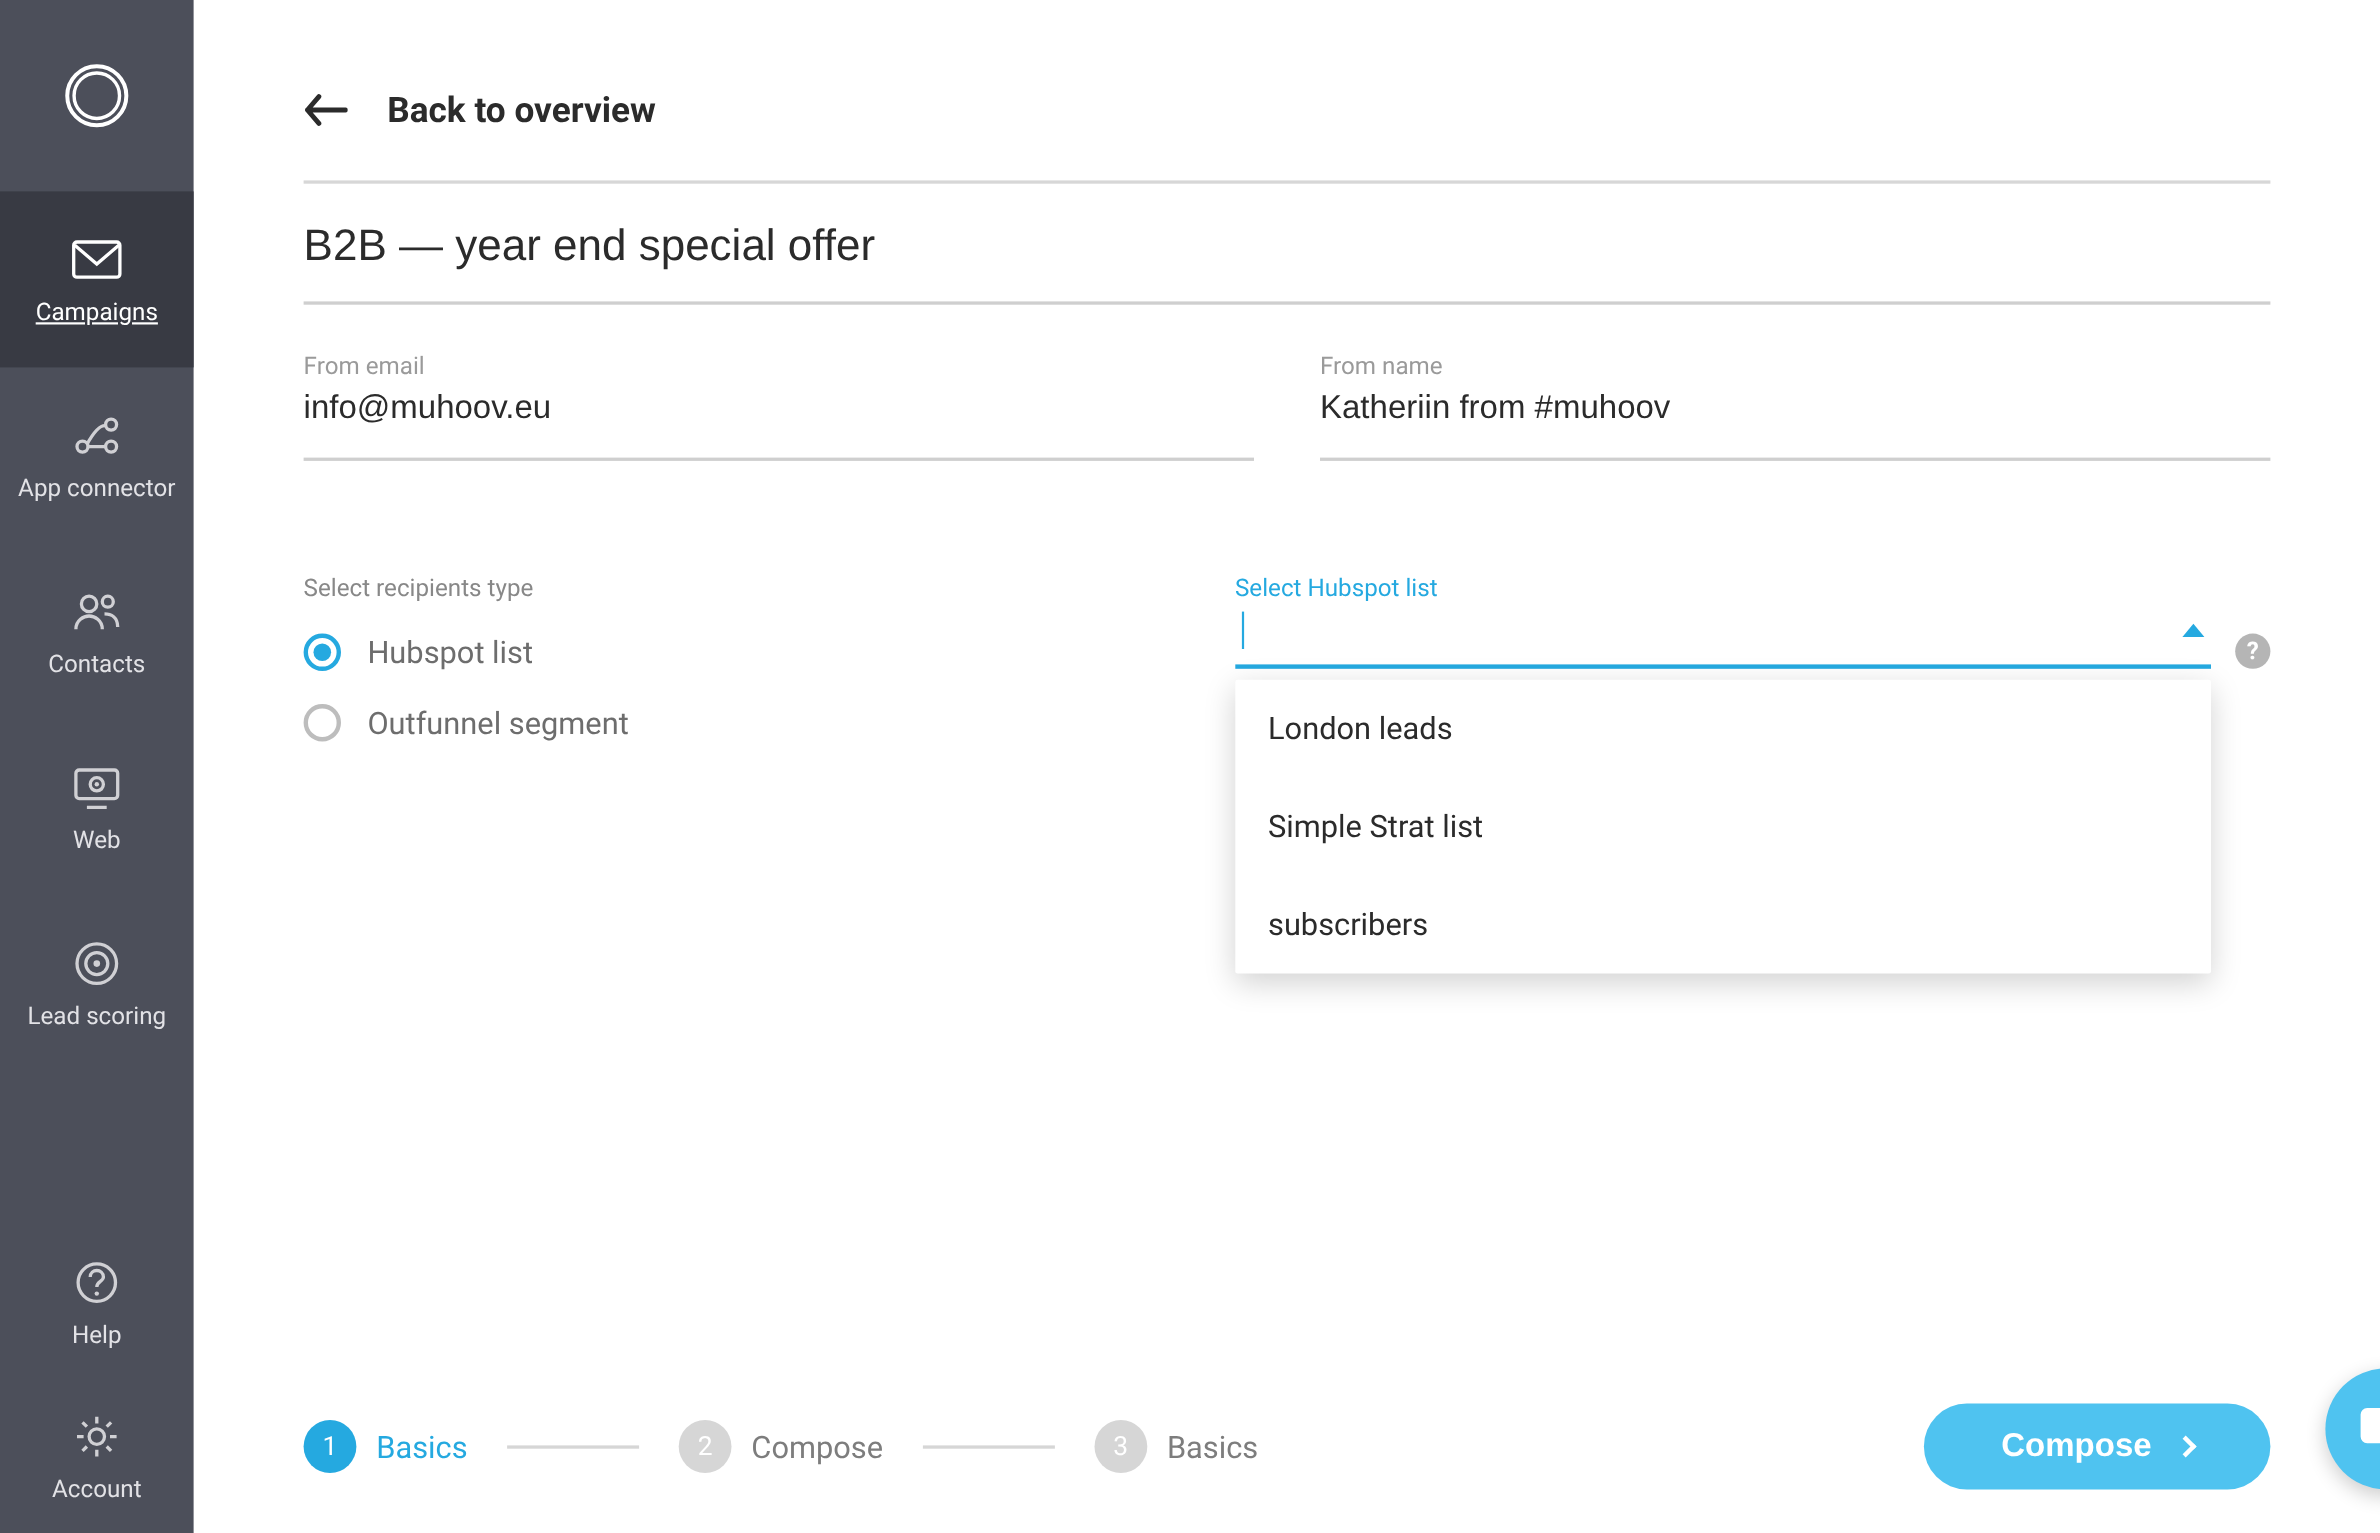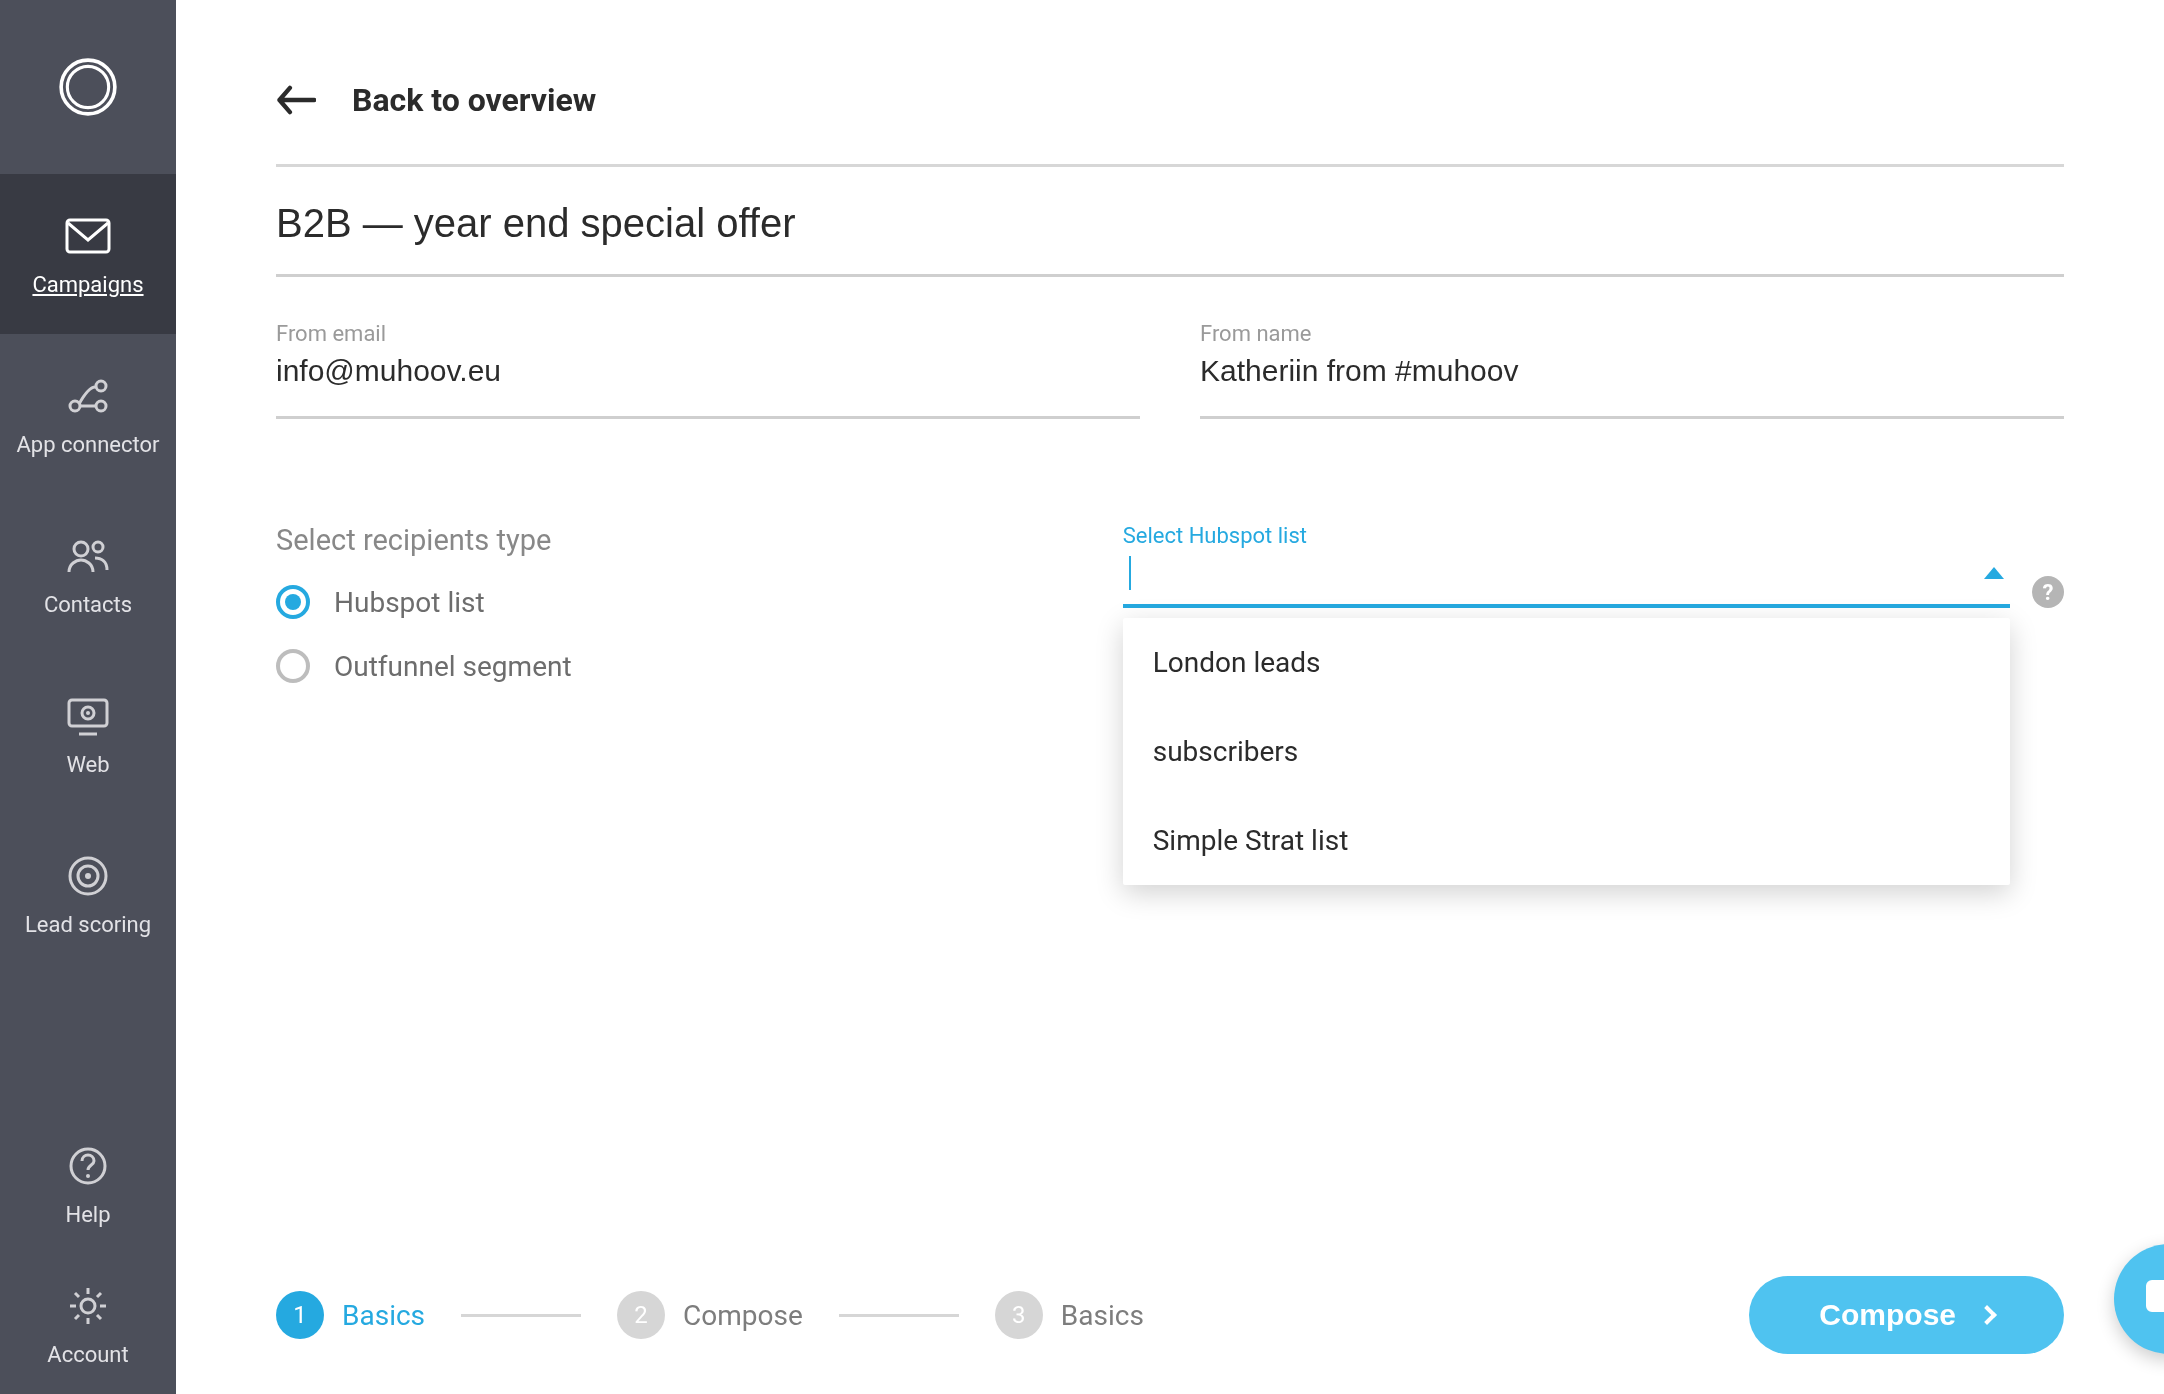--- a/index.html
+++ b/index.html
@@ -28,21 +28,21 @@
   .field-input { width:100%; border:none; outline:none; border-bottom:3px solid #cfcfcf; font-size:40px; color:#2b2b2b; padding:4px 0 28px 0; background:transparent; }
   .field-input.small { font-size:30px; }
 
   .two-col { display:flex; gap:60px; margin-top:44px; }
   .col { flex:1; }
 
   .recipients-row { display:flex; gap:60px; margin-top:104px; }
   .left-col { flex:0 0 44%; }
   .right-col { flex:1; position:relative; }
 
-  .section-label { font-size:29px; color:#888; margin-bottom:28px; }
+  .section-label { font-size:22px; color:#888; margin-bottom:28px; }
 
   .radio-row { display:flex; align-items:center; gap:24px; margin-bottom:30px; cursor:pointer; }
   .radio-outer { width:34px; height:34px; border-radius:50%; border:4px solid #bdbdbd; position:relative; flex:0 0 auto; }
   .radio-outer.sel { border-color:#25A9E0; }
   .radio-outer.sel::after { content:''; position:absolute; left:50%; top:50%; width:16px; height:16px; background:#25A9E0; border-radius:50%; transform:translate(-50%,-50%); }
   .radio-label { font-size:28px; color:#6d6d6d; }
 
   .select-label { font-size:22px; color:#25A9E0; margin-bottom:4px; }
   .select-box { width:100%; border-bottom:4px solid #25A9E0; display:flex; align-items:center; justify-content:center; padding:4px 6px 14px 6px; cursor:pointer; position:relative; }
   .select-box input { border:none; outline:none; font-size:28px; color:#25A9E0; width:100%; background:transparent; }
@@ -202,22 +202,22 @@
 
     <div class="right-col">
       <div class="select-label">Select Hubspot list</div>
       <div style="display:flex; align-items:flex-end; gap:22px;">
         <div class="select-box" style="flex:1; position:relative;">
           <div class="blink-cursor"></div>
           <input style="flex: 1 1 0%;" value="">
           <div class="caret-up"></div>
           <div class="dropdown">
             <div class="dropdown-item">London leads</div>
+            <div class="dropdown-item">Simple Strat list</div>
             <div class="dropdown-item">subscribers</div>
-            <div class="dropdown-item">Simple Strat list</div>
           </div>
         </div>
         <div class="help-circle">?</div>
       </div>
     </div>
   </div>
 
   <div class="footer">
     <div class="steps">
       <div class="step active">

